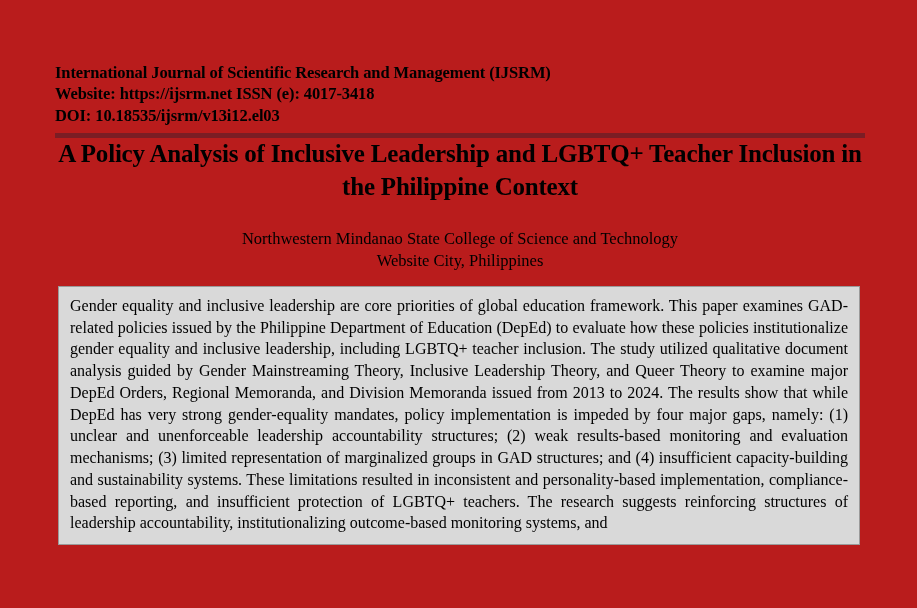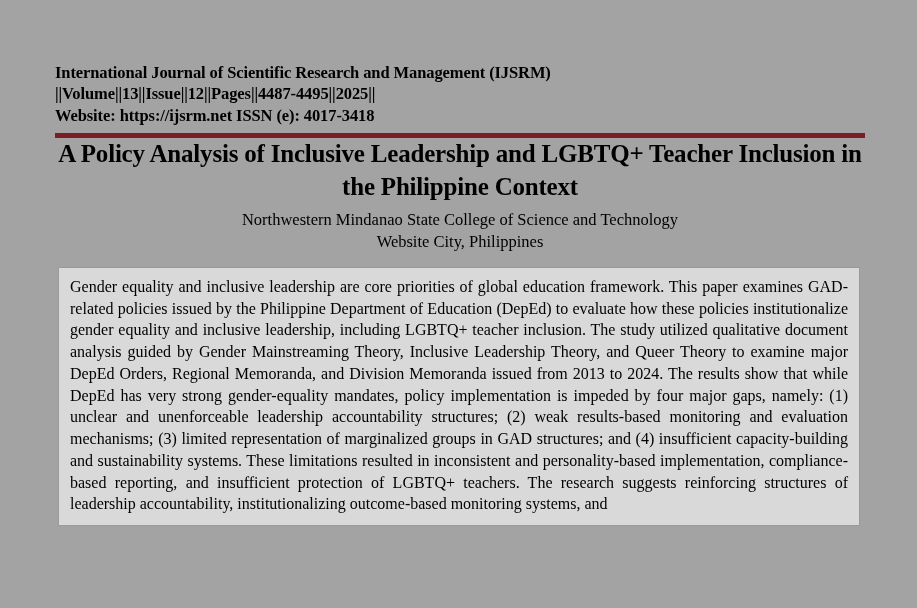--- a/index.html
+++ b/index.html
@@ -11,21 +11,21 @@
     width: 917px;
     height: 608px;
     overflow: hidden;
     font-family: "Liberation Serif", serif;
     color: #000000;
   }
   .page {
     position: relative;
     width: 917px;
     height: 608px;
-    background: #a3a3a3;
+    background: #b91c1c;
     box-sizing: border-box;
   }
   .content {
     position: absolute;
     left: 55px;
     top: 0;
     width: 810px;
   }
 
   
@@ -61,21 +61,21 @@
     text-align: center;
     font-weight: bold;
     font-size: 17px;
   }
   .authors sup {
     font-size: 11px;
     vertical-align: super;
   }
 
   .affiliation {
-    margin-top: 6px;
+    margin-top: 25px;
     text-align: center;
     font-size: 16.5px;
     line-height: 1.32;
   }
 
   
   .abstract-box {
     margin-top: 14px;
     margin-left: 3px;
     width: 802px;
@@ -97,22 +97,22 @@
   }
 </style>
 </head>
 <body>
 
 <div class="page">
   <div class="content">
 
     <div class="masthead">
       <div>International Journal of Scientific Research and Management (IJSRM)</div>
-      <div>||Volume||13||Issue||12||Pages||4487-4495||2025||</div>
       <div>Website: https://ijsrm.net ISSN (e): 4017-3418</div>
+      <div>DOI: 10.18535/ijsrm/v13i12.el03</div>
     </div>
 
     <div class="rule" style="background: rgb(123, 29, 36);"></div>
 
     <div class="title">A Policy Analysis of Inclusive Leadership and LGBTQ+ Teacher Inclusion in the Philippine Context</div>
 
 
     <div class="affiliation">
       <div>Northwestern Mindanao State College of Science and Technology</div>
       <div>Website City, Philippines</div>

